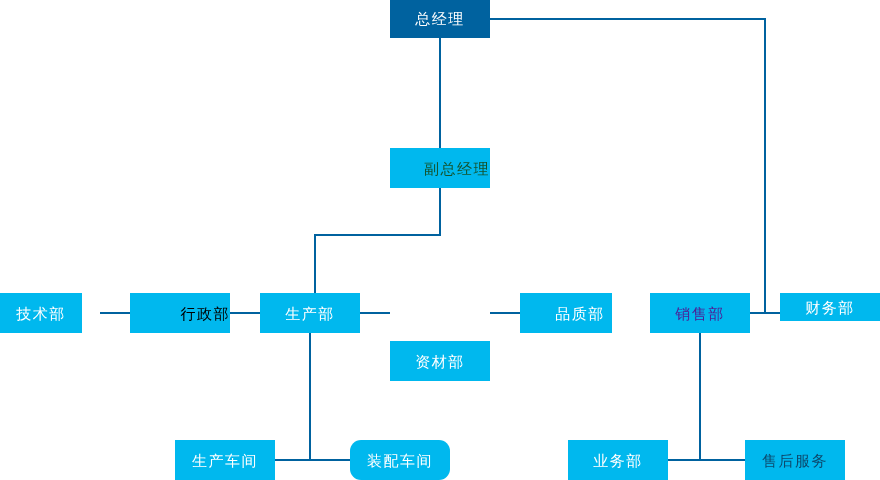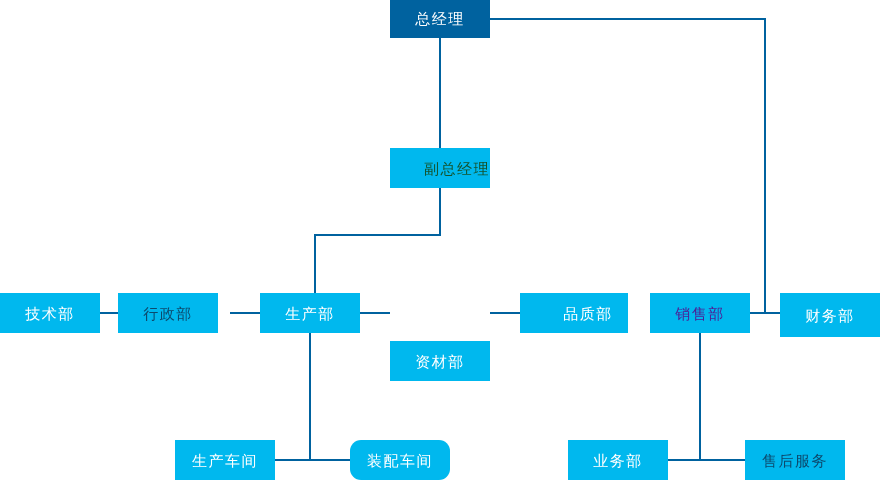--- a/index.html
+++ b/index.html
@@ -64,39 +64,39 @@
       <polyline points="668,460 845,460" fill="none" stroke="#00629f" stroke-width="1.6" shape-rendering="crispEdges"></polyline>
     </svg>
 
   <div id="node-layer">
       <div class="node-box" style="left: 390px; top: -2px; width: 100px; height: 40px; background: rgb(0, 98, 159); color: rgb(255, 255, 255);">
         <span class="node-label">总经理</span>
       </div>
       <div class="node-box" style="left: 390px; top: 148px; width: 100px; height: 40px; background: rgb(0, 184, 238); color: #14532d; justify-content: flex-end;">
         <span class="node-label">副总经理</span>
       </div>
-      <div class="node-box" style="left: 0px; top: 293px; width: 100px; height: 40px; background: rgb(0, 184, 238); color: rgb(255, 255, 255);">
+      <div class="node-box" style="left: 0px; top: 293px; width: 82px; height: 40px; background: rgb(0, 184, 238); color: rgb(255, 255, 255);">
         <span class="node-label">技术部</span>
       </div>
-      <div class="node-box" style="left: 118px; top: 293px; width: 100px; height: 40px; background: rgb(0, 184, 238); color: #0c4a6e;">
+      <div class="node-box" style="left: 130px; top: 293px; width: 100px; height: 40px; background: rgb(0, 184, 238); color: #000000; justify-content: flex-end;">
         <span class="node-label">行政部</span>
       </div>
       <div class="node-box" style="left: 260px; top: 293px; width: 100px; height: 40px; background: rgb(0, 184, 238); color: rgb(255, 255, 255);">
         <span class="node-label">生产部</span>
       </div>
       <div class="node-box" style="left: 390px; top: 293px; width: 100px; height: 40px; background: rgb(0, 184, 238); color: rgb(255, 255, 255); margin-top: 48px;">
         <span class="node-label">资材部</span>
       </div>
-      <div class="node-box" style="left: 520px; top: 293px; width: 108px; height: 40px; background: rgb(0, 184, 238); color: rgb(255, 255, 255); padding-left: 28px;">
+      <div class="node-box" style="left: 520px; top: 293px; width: 92px; height: 40px; background: rgb(0, 184, 238); color: rgb(255, 255, 255); padding-left: 28px;">
         <span class="node-label">品质部</span>
       </div>
       <div class="node-box" style="left: 650px; top: 293px; width: 100px; height: 40px; background: rgb(0, 184, 238); color: #4c1d95;">
         <span class="node-label">销售部</span>
       </div>
-      <div class="node-box" style="left: 780px; top: 293px; width: 100px; height: 44px; background: rgb(0, 184, 238); color: rgb(255, 255, 255);">
+      <div class="node-box" style="left: 780px; top: 293px; width: 100px; height: 28px; background: rgb(0, 184, 238); color: rgb(255, 255, 255);">
         <span class="node-label">财务部</span>
       </div>
       <div class="node-box" style="left: 175px; top: 440px; width: 100px; height: 40px; background: rgb(0, 184, 238); color: rgb(255, 255, 255);">
         <span class="node-label">生产车间</span>
       </div>
       <div class="node-box" style="left: 350px; top: 440px; width: 100px; height: 40px; background: rgb(0, 184, 238); color: rgb(255, 255, 255); border-radius: 11px;">
         <span class="node-label">装配车间</span>
       </div>
       <div class="node-box" style="left: 568px; top: 440px; width: 100px; height: 40px; background: rgb(0, 184, 238); color: rgb(255, 255, 255);">
         <span class="node-label">业务部</span>

